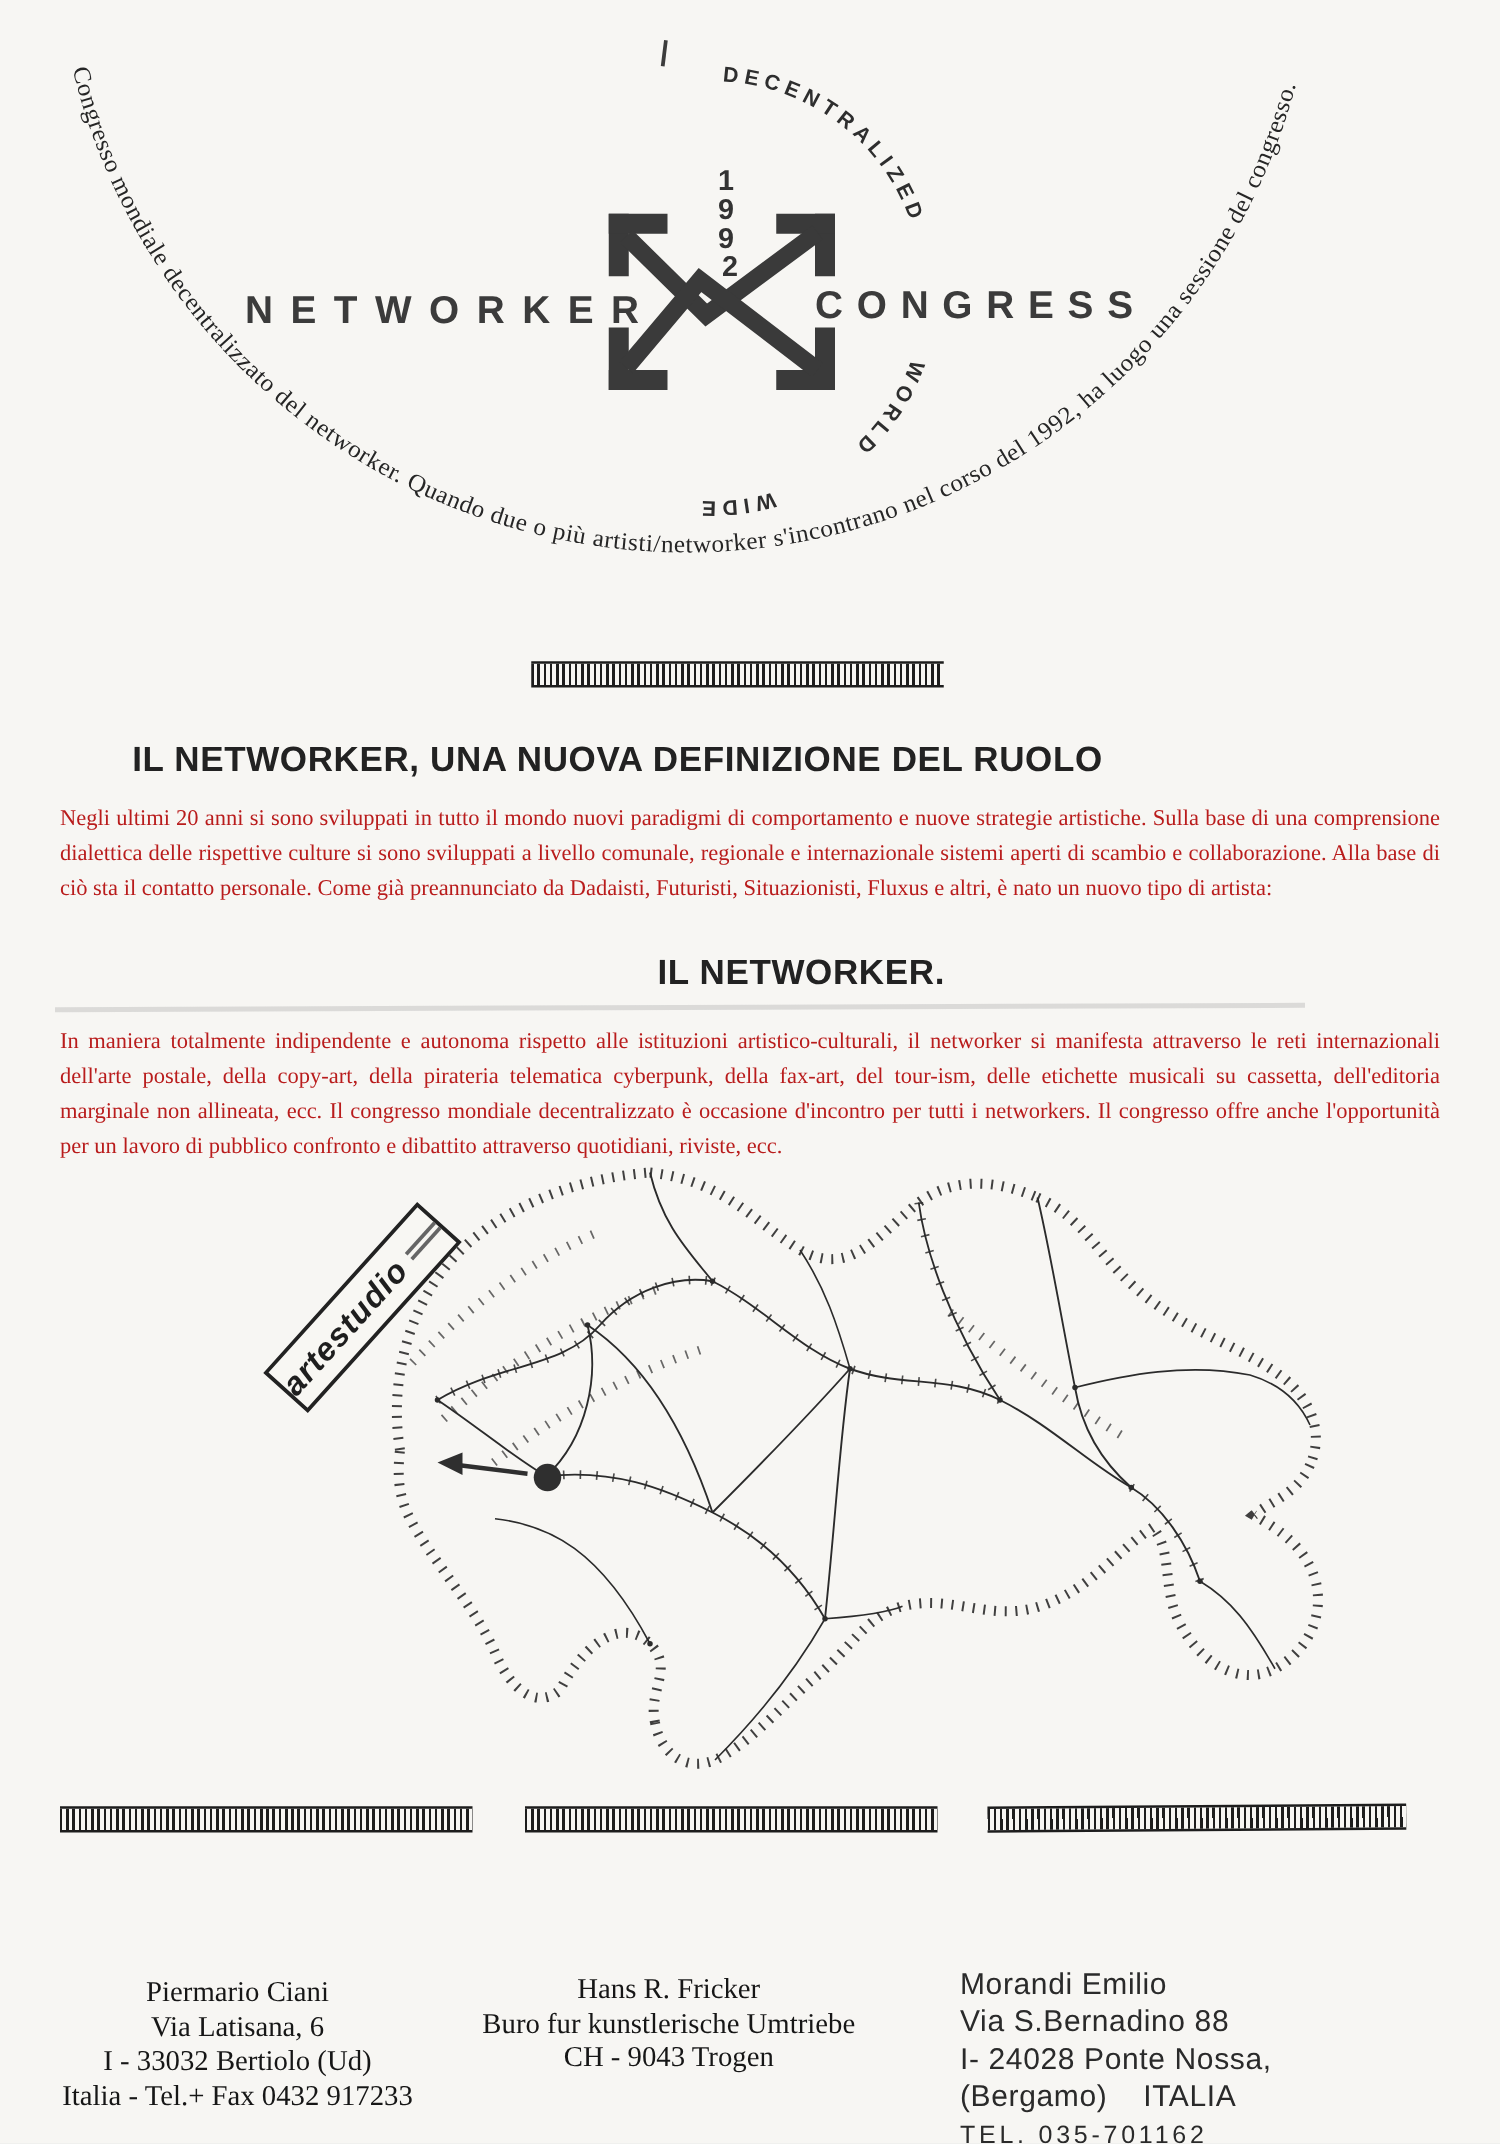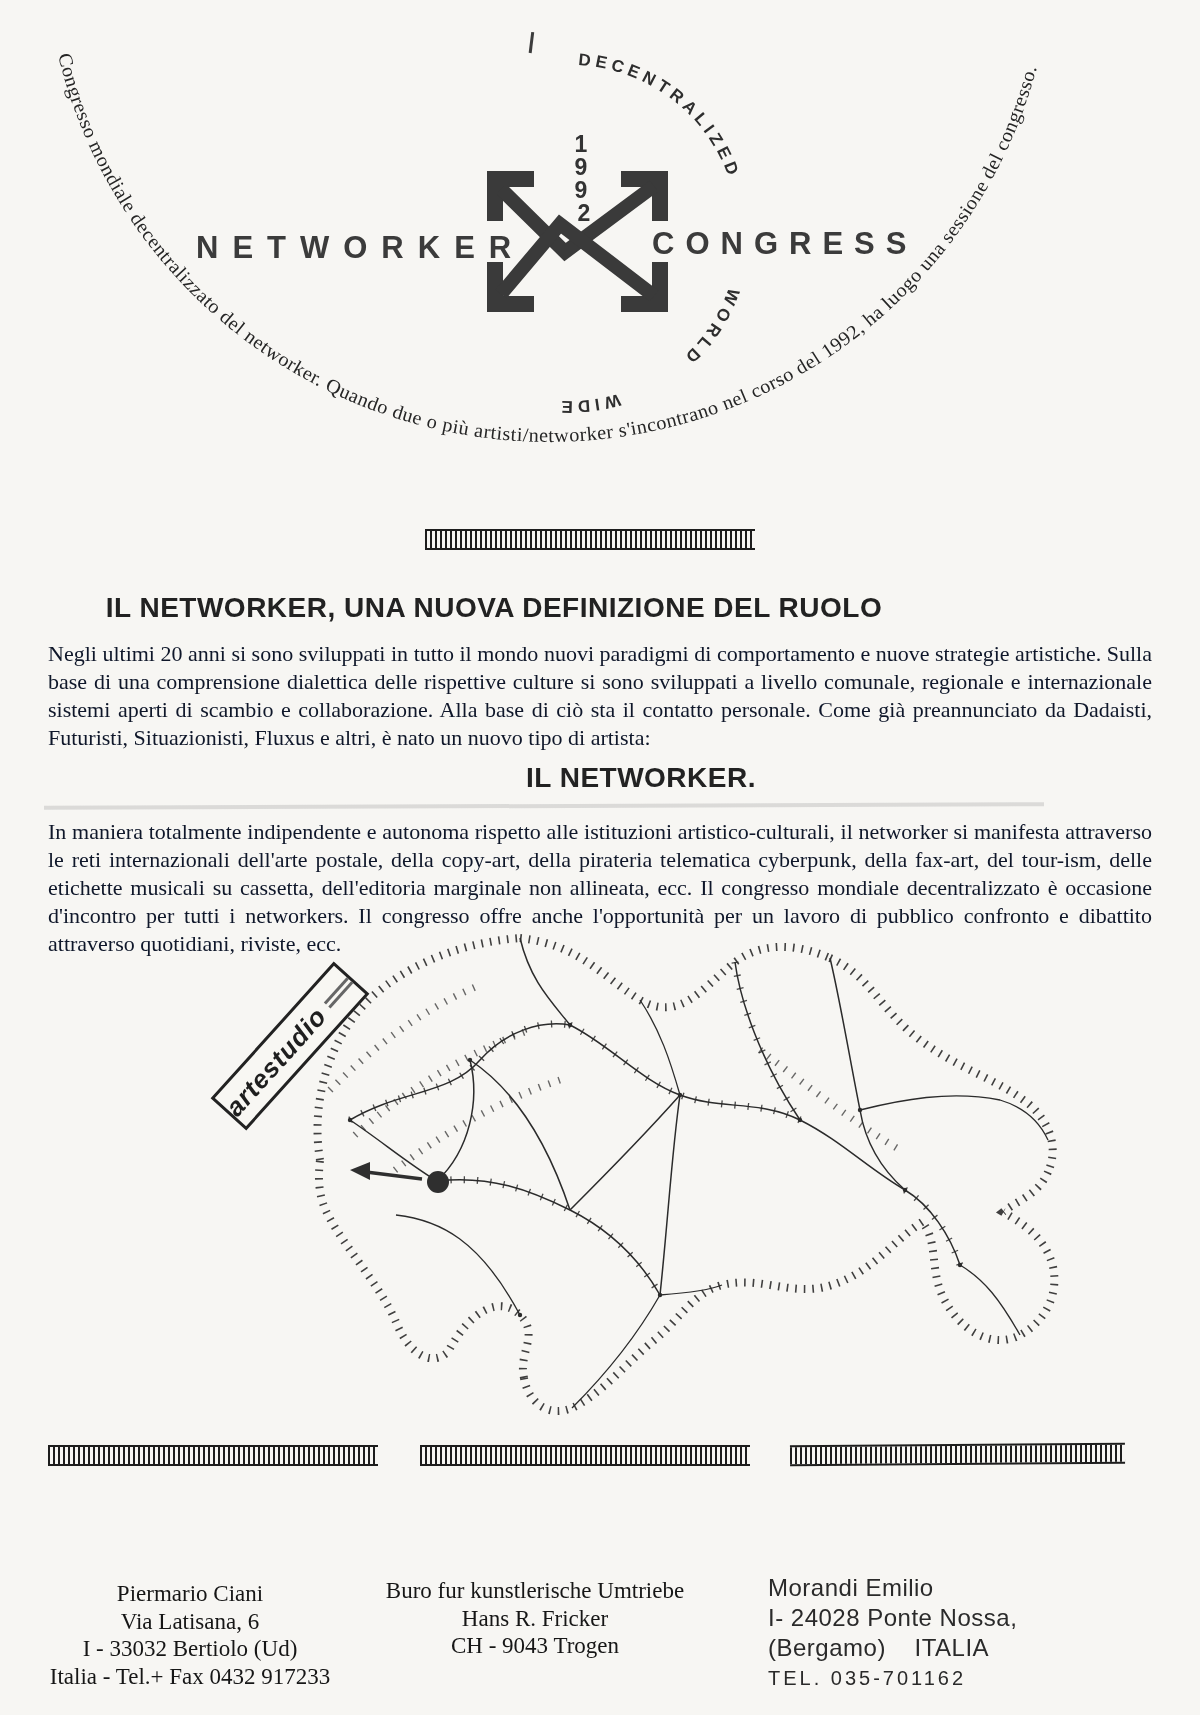--- a/index.html
+++ b/index.html
@@ -14,21 +14,21 @@
   .wordmark{font-family:"Liberation Sans",sans-serif;font-weight:700;font-size:31px;fill:#3b3b3b;}
   .year{font-family:"Liberation Sans",sans-serif;font-weight:700;font-size:23px;fill:#333;}
 
   
   .stripe-bar{height:17px;border-top:2px solid #1d1d1d;border-bottom:2px solid #1d1d1d;
     background:repeating-linear-gradient(90deg,#1d1d1d 0 2px,#f7f6f3 2px 5px);}
 
   
   .h-sans{font-family:"Liberation Sans",sans-serif;font-weight:700;font-size:28px;
           color:#222;text-align:center;letter-spacing:.5px;}
-  .para{font-size:22px;line-height:28px;text-align:justify;color:#0f172a;}
+  .para{font-size:18px;line-height:28px;text-align:justify;color:#b91c1c;}
   .smear{background:#b9b9b9;opacity:.45;transform:rotate(-.2deg);}
 
   
   .hatch{fill:none;stroke:#2b2b2b;stroke-width:8;stroke-dasharray:1.6 7;opacity:.9;}
   .hatch2{fill:none;stroke:#2b2b2b;stroke-width:7;stroke-dasharray:1.4 9;opacity:.7;}
   .rail{fill:none;stroke:#2b2b2b;stroke-width:1.5;}
   .tick{fill:none;stroke:#2b2b2b;stroke-width:7;stroke-dasharray:1.3 12;opacity:.85;}
   .road{fill:none;stroke:#2b2b2b;stroke-width:1.3;}
   .town{fill:#2b2b2b;}
 
@@ -188,25 +188,26 @@
   <div class="abs stripe-bar" style="left:790px;top:1444px;width:335px;transform:rotate(-.4deg);"></div>
 
   <div class="abs contact" style="left:30px;top:1580px;width:320px;">
     <div>Piermario Ciani</div>
     <div>Via Latisana, 6</div>
     <div>I - 33032 Bertiolo (Ud)</div>
     <div>Italia - Tel.+ Fax 0432 917233</div>
   </div>
 
   <div class="abs contact" style="left:370px;top:1577px;width:330px;">
+    <div>Hans R. Fricker</div>
     <div>Buro fur kunstlerische Umtriebe</div>
-    <div>Hans R. Fricker</div>
     <div>CH - 9043 Trogen</div>
   </div>
 
   <div class="abs contact-sans" style="left:768px;top:1573px;width:340px;">
     <div>Morandi Emilio</div>
+    <div>Via S.Bernadino 88</div>
     <div>I- 24028 Ponte Nossa,</div>
     <div>(Bergamo)&nbsp;&nbsp;&nbsp;&nbsp;ITALIA</div>
     <div class="tel-line">TEL. 035-701162</div>
   </div>
 
 </div>
 
 </body></html>

